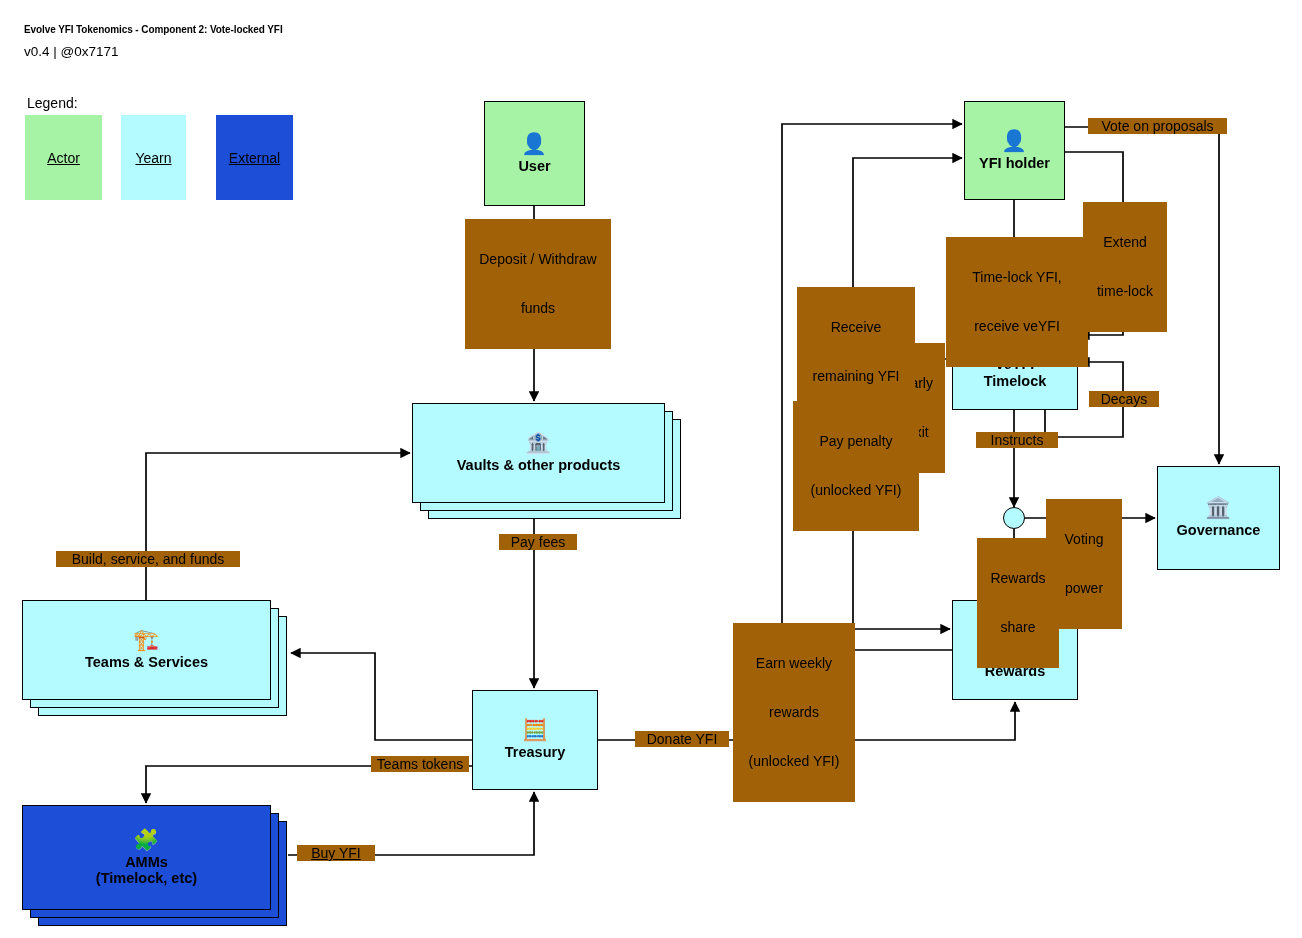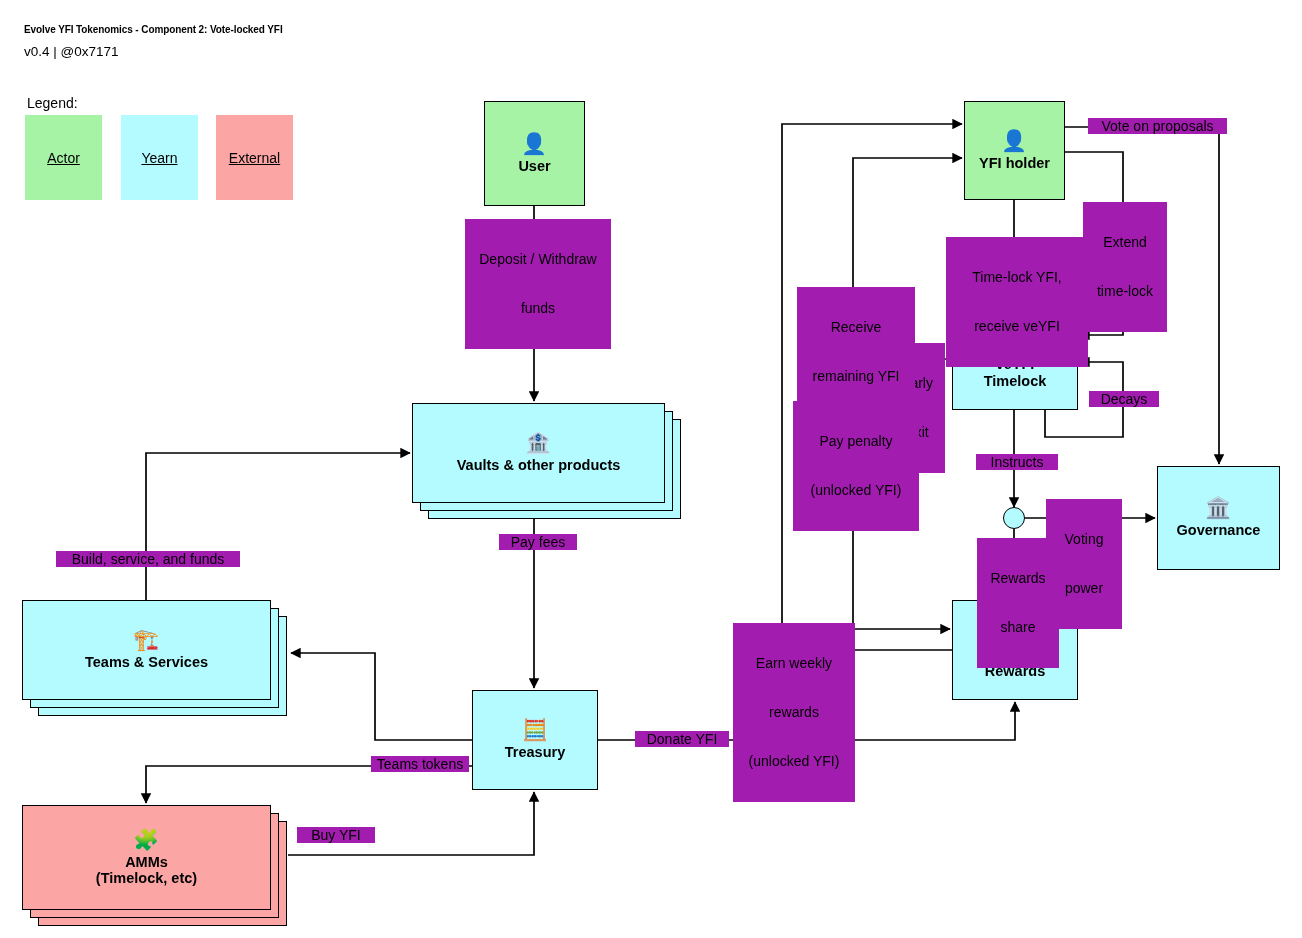--- a/index.html
+++ b/index.html
@@ -12,46 +12,46 @@
   .subtitle{position:absolute;left:24px;top:44px;font-size:13.5px;font-weight:normal;}
   .legend-label{position:absolute;left:27px;top:95px;font-size:14px;text-align:right;}
 
   .node{position:absolute;box-sizing:border-box;border:1.6px solid #000;
         display:flex;flex-direction:column;align-items:center;justify-content:center;
         font-size:14.5px;font-weight:bold;text-align:center;line-height:1.12;z-index:3;}
   .node .emoji{font-size:21px;line-height:1;margin-bottom:4px;}
   .node .lbl{padding:0 4px;}
   .actor{background:#a6f3a6;}
   .yearn{background:#b3fbff;}
-  .external{background:#fca5a5;}
+  .external{background:#1d4ed8;}
 
   .legend-box{position:absolute;box-sizing:border-box;border:0;
         display:flex;align-items:center;justify-content:center;font-size:14px;font-weight:normal;text-decoration:underline;}
 
   .stack{position:absolute;z-index:2;}
   .stack .layer{position:absolute;box-sizing:border-box;border:1.6px solid #000;}
 
   .elabel{position:absolute;font-size:14px;line-height:1.16;text-align:center;
-          background:#a21caf;padding:0 3px;z-index:5;white-space:pre;}
+          background:#a16207;padding:0 3px;z-index:5;white-space:pre;}
   .junction{position:absolute;width:22px;height:22px;border-radius:50%;
             background:#b3fbff;border:1.6px solid #000;box-sizing:border-box;z-index:4;}
 </style>
 </head>
 <body>
 
 <div id="canvas">
 
   <div class="title">Evolve YFI Tokenomics - Component 2: Vote-locked YFI</div>
   <div class="subtitle">v0.4 | @0x7171</div>
   <div class="legend-label">Legend:</div>
 
   <div class="legend-box actor" style="left:25px;top:115px;width:77px;height:85px;">
     <span>Actor</span>
   </div>
-  <div class="legend-box yearn" style="left:121px;top:115px;width:77px;height:85px;">
+  <div class="legend-box yearn" style="left:121px;top:115px;width:65px;height:85px;">
     <span>Yearn</span>
   </div>
   <div class="legend-box external" style="left:216px;top:115px;width:77px;height:85px;">
     <span>External</span>
   </div>
 
   <svg class="edges" viewBox="0 0 1302 938">
     <defs>
       <marker id="arrow" viewBox="0 0 10 10" refX="9.2" refY="5" markerWidth="6.2" markerHeight="6.2" orient="auto-start-reverse">
         <path d="M 0 0 L 10 5 L 0 10 z" fill="#000"></path>
@@ -166,21 +166,21 @@
     <div>funds</div>
   </div>
 
   <div class="elabel" style="left:499px;top:534px;width:72px;">Pay fees</div>
 
   <div class="elabel" style="left:56px;top:551px;width:178px;">Build, service, and funds</div>
 
 
   <div class="elabel" style="left:371px;top:756px;width:92px;">Teams tokens</div>
 
-  <div class="elabel" style="left:297px;top:827px;width:72px;">Buy YFI</div>
+  <div class="elabel" style="left:297px;top:845px;width:72px;text-decoration:underline;">Buy YFI</div>
 
   <div class="elabel" style="left:635px;top:731px;width:88px;">Donate YFI</div>
 
   <div class="elabel" style="left:1088px;top:118px;width:133px;">Vote on proposals</div>
 
   <div class="elabel" style="left:946px;top:237px;width:136px;">
     <div>Time-lock YFI,</div>
     <div>receive veYFI</div>
   </div>
 
@@ -199,21 +199,21 @@
   <div class="elabel" style="left:797px;top:287px;width:112px;">
     <div>Receive</div>
     <div>remaining YFI</div>
   </div>
 
   <div class="elabel" style="left:793px;top:401px;width:120px;">
     <div>Pay penalty</div>
     <div>(unlocked YFI)</div>
   </div>
 
-  <div class="elabel" style="left:976px;top:454px;width:76px;text-align:center;">Instructs</div>
+  <div class="elabel" style="left:976px;top:432px;width:76px;text-align:center;">Instructs</div>
 
   <div class="elabel" style="left:1046px;top:499px;width:70px;">
     <div>Voting</div>
     <div>power</div>
   </div>
 
   <div class="elabel" style="left:977px;top:538px;width:76px;">
     <div>Rewards</div>
     <div>share</div>
   </div>

